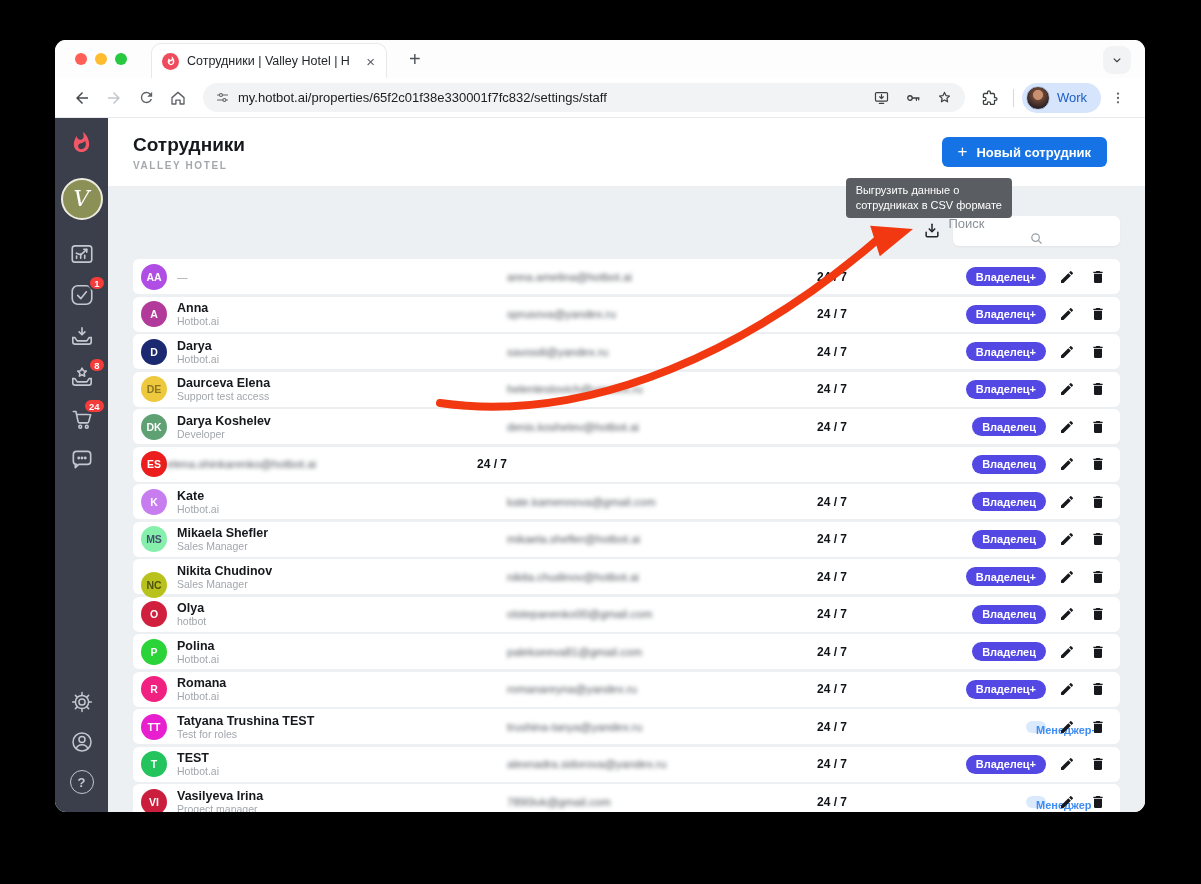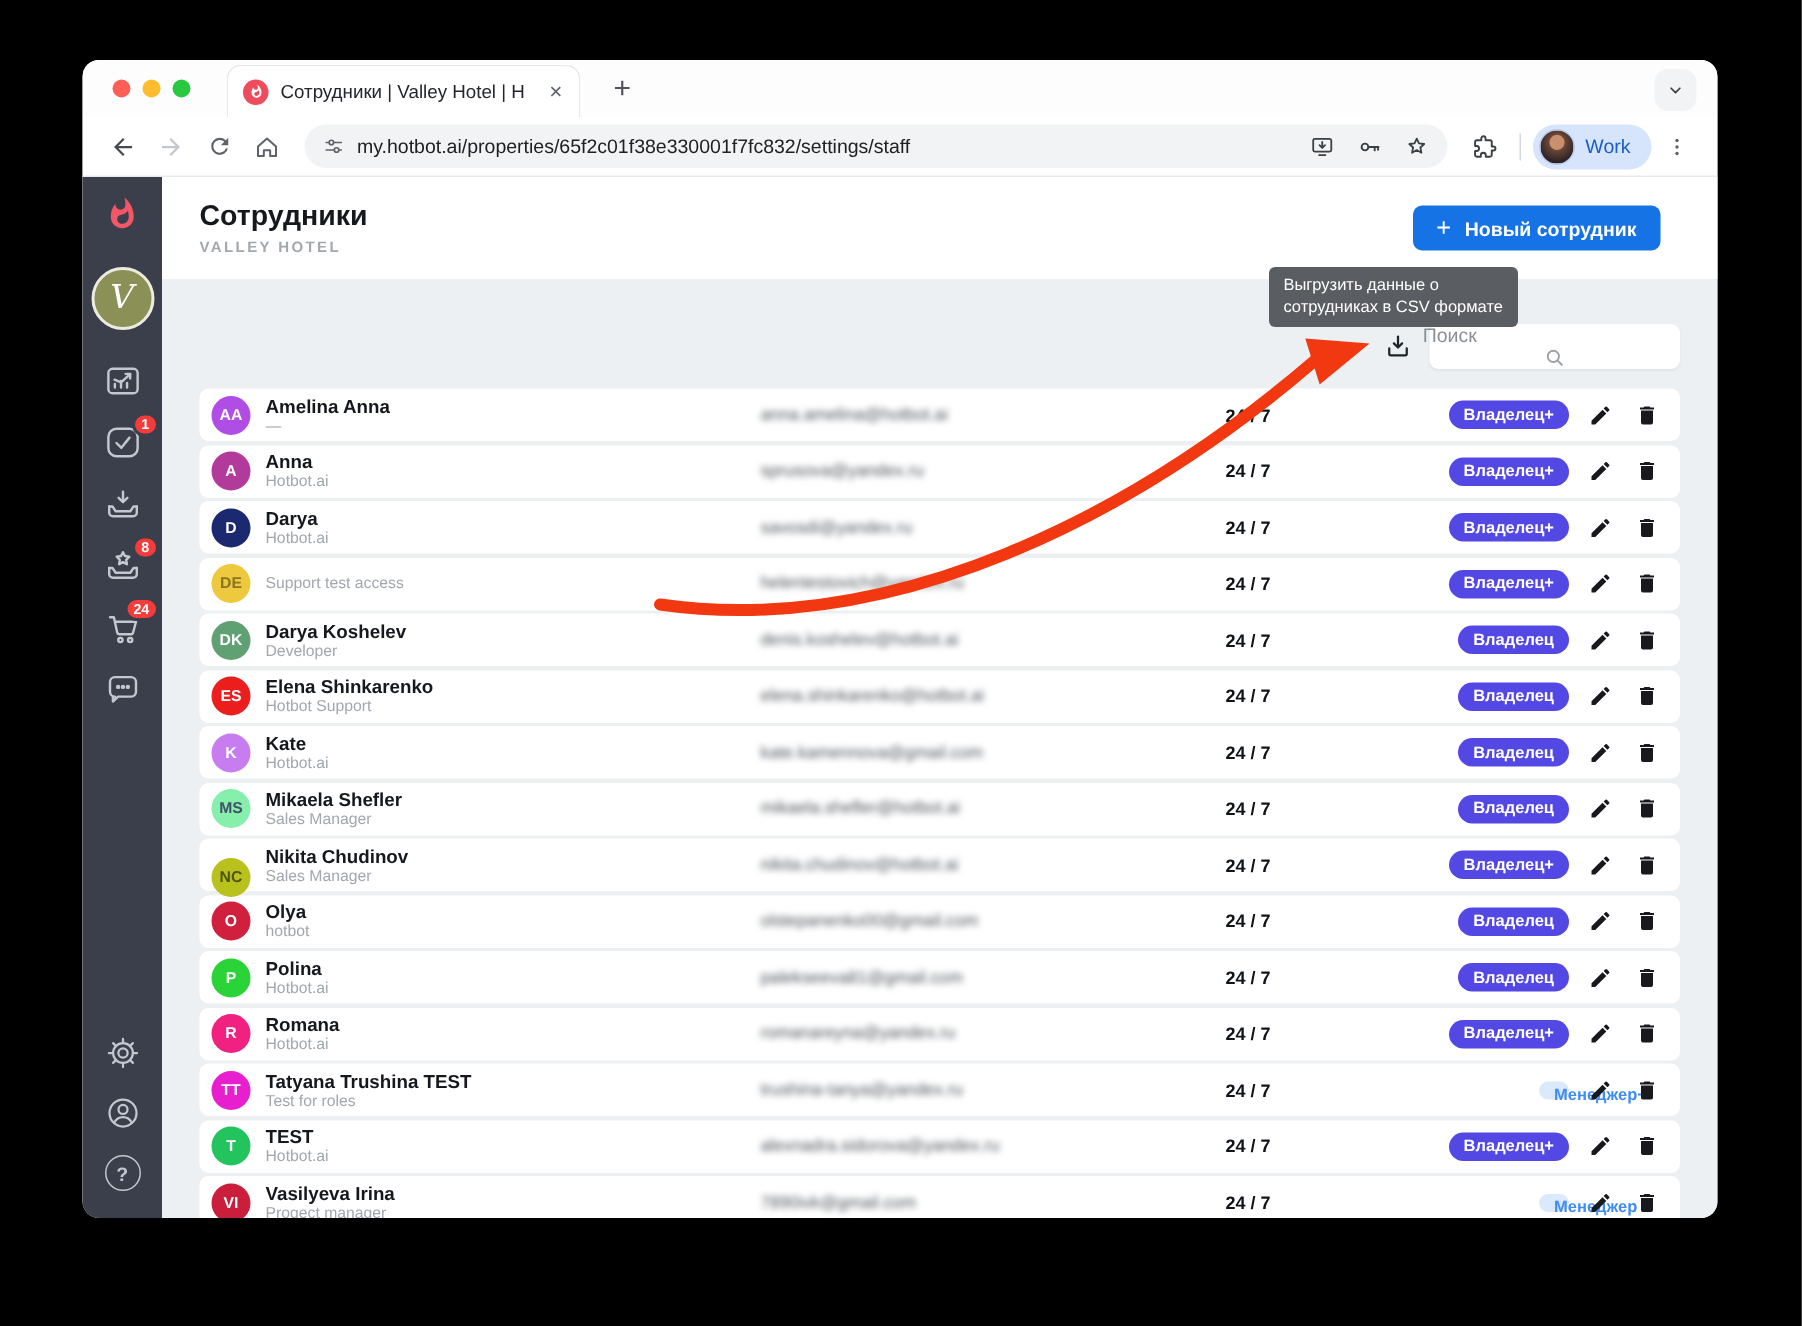--- a/index.html
+++ b/index.html
@@ -286,21 +286,20 @@
               <circle cx="10.5" cy="10.5" r="6"></circle>
               <path d="M15 15l4.5 4.5"></path>
             </svg>
         </span>
       </div>
 
       <div class="rows">
           <div class="row">
     <span class="avatar" style="background: rgb(176, 77, 228); color: rgb(255, 255, 255);">AA</span>
     <span class="p-info">
-      <div class="p-name">Amelina Anna</div>
       <div class="p-role">—</div>
     </span>
     <span class="email">anna.amelina@hotbot.ai</span>
     <span class="sched">24 / 7</span>
     <span class="actions">
       <span class="badge solid">Владелец+</span>
       <button class="icon-btn">
         <svg width="16" height="16" viewBox="0 0 24 24">
                   <path fill="#17191c" d="M3 17.25V21h3.75L17.8 9.94l-3.75-3.75L3 17.25zM20.71 7.04a1 1 0 0 0 0-1.41l-2.34-2.34a1 1 0 0 0-1.41 0l-1.83 1.83 3.75 3.75 1.83-1.83z"></path>
                 </svg>
@@ -352,20 +351,21 @@
       <button class="icon-btn">
         <svg width="16" height="16" viewBox="0 0 24 24">
                   <path fill="#17191c" d="M6 19a2 2 0 0 0 2 2h8a2 2 0 0 0 2-2V7H6v12zM19 4h-3.5l-1-1h-5l-1 1H5v2h14V4z"></path>
                 </svg>
       </button>
     </span>
   </div>
           <div class="row">
     <span class="avatar" style="background: rgb(238, 200, 61); color: rgb(138, 118, 32);">DE</span>
     <span class="p-info">
+      <div class="p-name">Daurceva Elena</div>
       <div class="p-role">Support test access</div>
     </span>
     <span class="email">helentestovich@yandex.ru</span>
     <span class="sched">24 / 7</span>
     <span class="actions">
       <span class="badge solid">Владелец+</span>
       <button class="icon-btn">
         <svg width="16" height="16" viewBox="0 0 24 24">
                   <path fill="#17191c" d="M3 17.25V21h3.75L17.8 9.94l-3.75-3.75L3 17.25zM20.71 7.04a1 1 0 0 0 0-1.41l-2.34-2.34a1 1 0 0 0-1.41 0l-1.83 1.83 3.75 3.75 1.83-1.83z"></path>
                 </svg>
@@ -394,24 +394,20 @@
       </button>
       <button class="icon-btn">
         <svg width="16" height="16" viewBox="0 0 24 24">
                   <path fill="#17191c" d="M6 19a2 2 0 0 0 2 2h8a2 2 0 0 0 2-2V7H6v12zM19 4h-3.5l-1-1h-5l-1 1H5v2h14V4z"></path>
                 </svg>
       </button>
     </span>
   </div>
           <div class="row">
     <span class="avatar" style="background: rgb(235, 29, 29); color: rgb(255, 255, 255);">ES</span>
-    <span class="p-info">
-      <div class="p-name">Elena Shinkarenko</div>
-      <div class="p-role">Hotbot Support</div>
-    </span>
     <span class="email">elena.shinkarenko@hotbot.ai</span>
     <span class="sched">24 / 7</span>
     <span class="actions">
       <span class="badge solid">Владелец</span>
       <button class="icon-btn">
         <svg width="16" height="16" viewBox="0 0 24 24">
                   <path fill="#17191c" d="M3 17.25V21h3.75L17.8 9.94l-3.75-3.75L3 17.25zM20.71 7.04a1 1 0 0 0 0-1.41l-2.34-2.34a1 1 0 0 0-1.41 0l-1.83 1.83 3.75 3.75 1.83-1.83z"></path>
                 </svg>
       </button>
       <button class="icon-btn">

